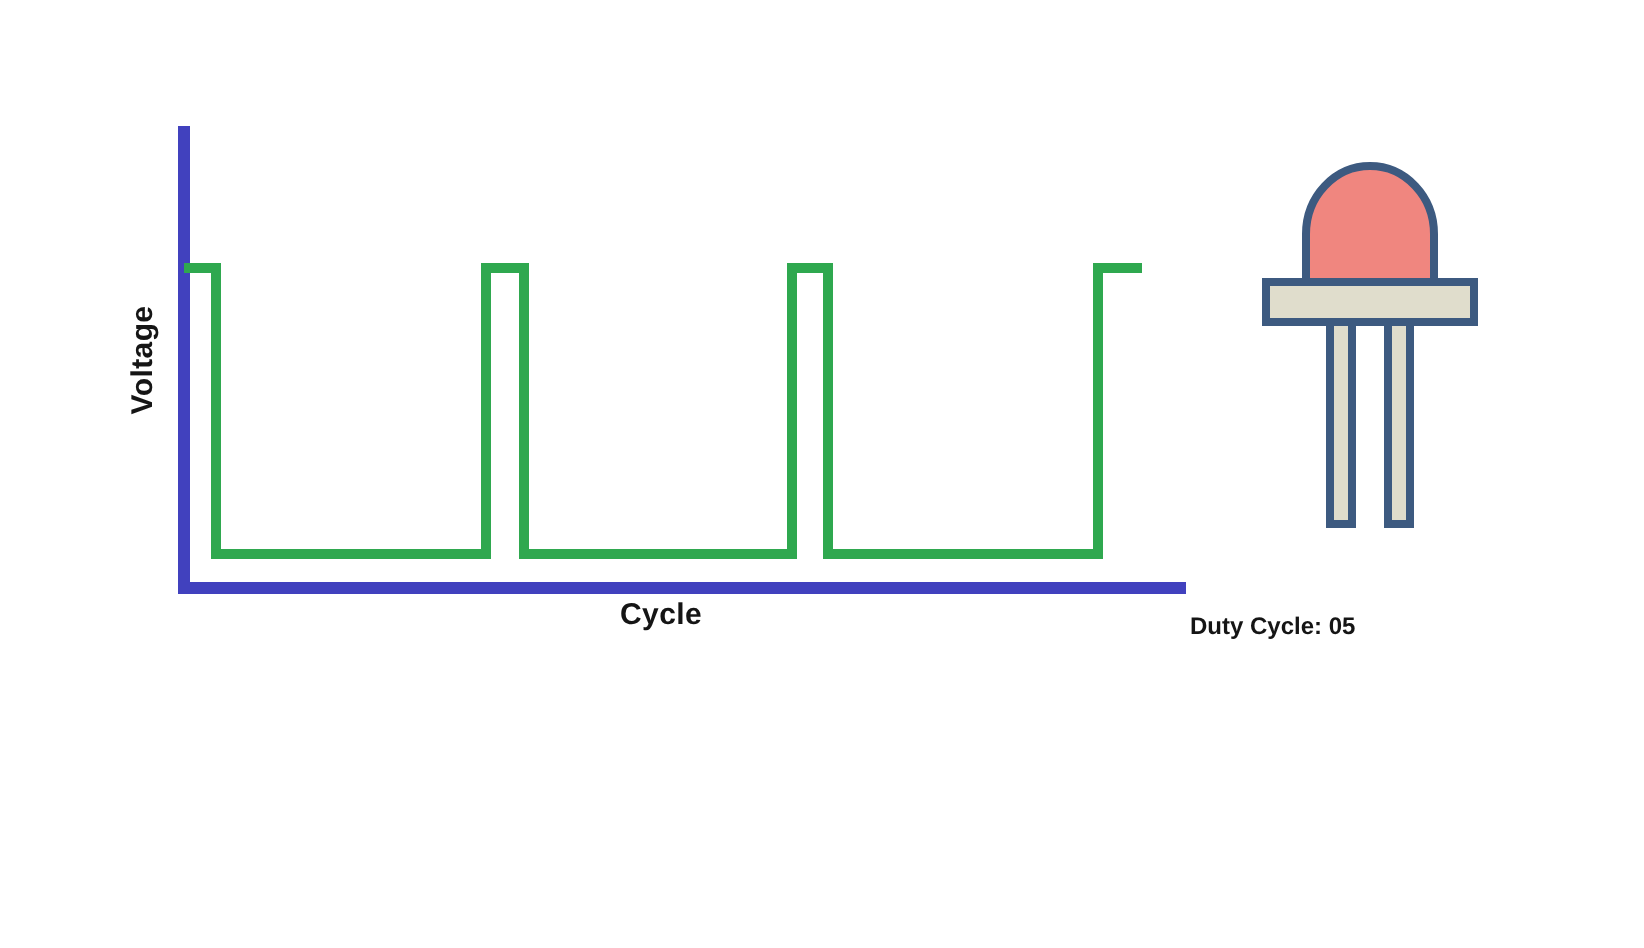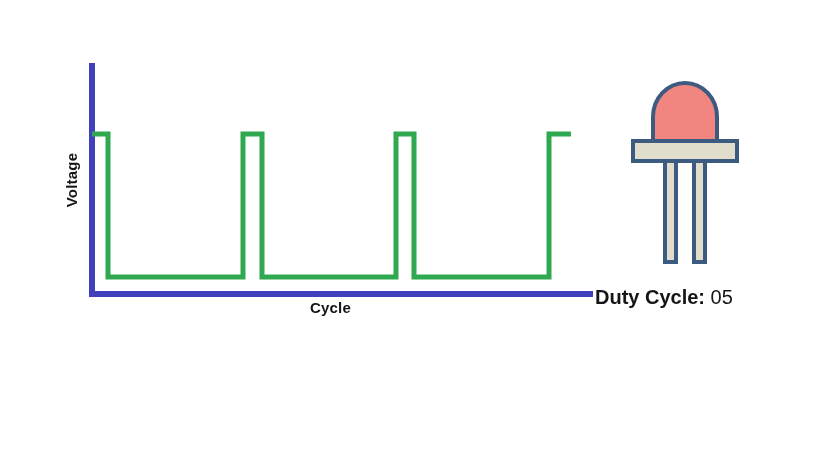--- a/index.html
+++ b/index.html
@@ -59,26 +59,27 @@
 
   
   #duty-readout {
     position: absolute;
     left: 595px;
     top: 286px;
     display: flex;
     align-items: baseline;
     font-family: "Liberation Sans", sans-serif;
     font-weight: bold;
-    font-size: 20px;
+    font-size: 12px;
     color: #151515;
     white-space: pre;
   }
   #duty-readout .duty-value {
-    font-weight: normal;
+    font-weight: bold;
+    margin-top: 20px;
   }
 
   
   #led {
     position: absolute;
     left: 625px;
     top: 60px;
     width: 120px;
     height: 215px;
   }

